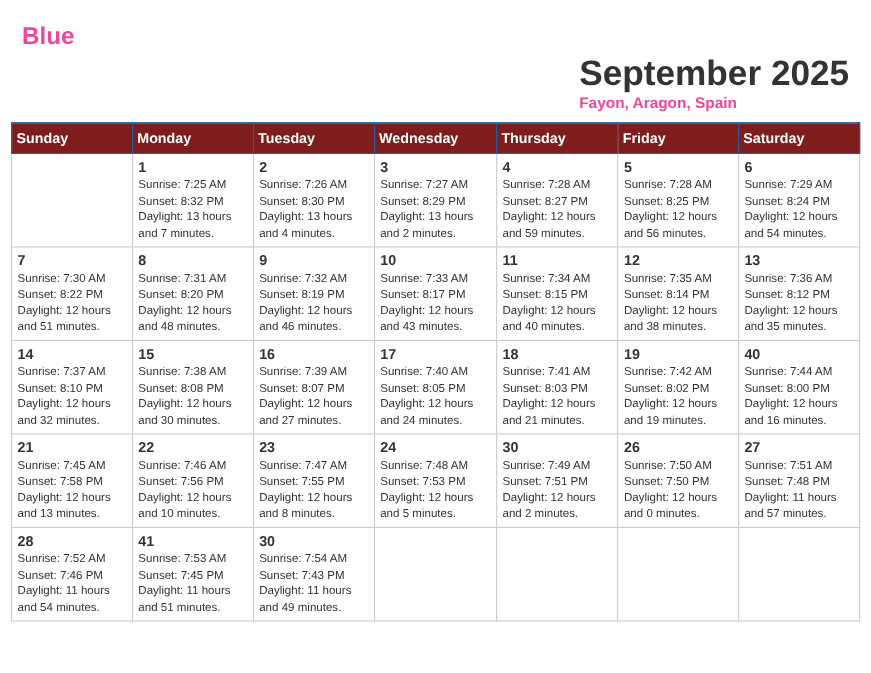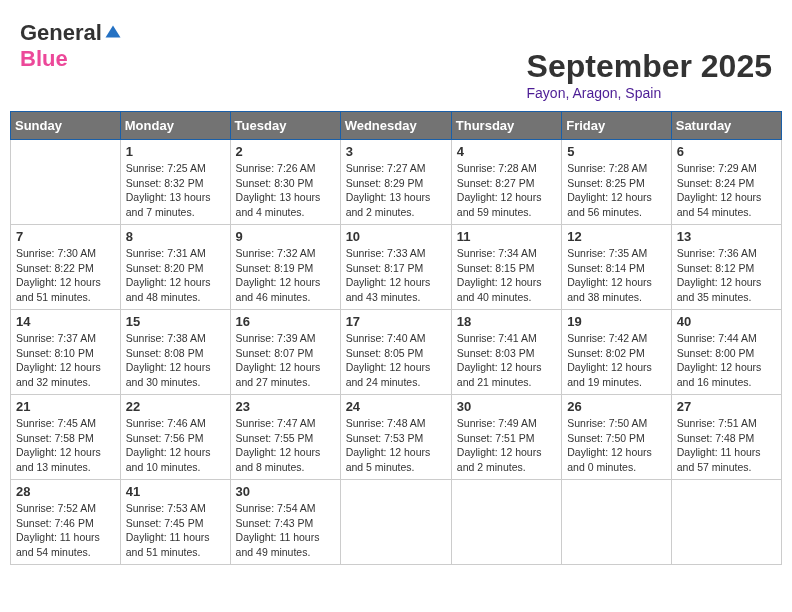--- a/index.html
+++ b/index.html
@@ -39,31 +39,31 @@
       text-align: left;
       margin-top: 28px;
     }
     .month-title h1 {
       font-size: 32px;
       font-weight: bold;
       color: #333;
     }
     .month-title h2 {
       font-size: 14px;
-      font-weight: normal;
-      color: #4c1d95;
+      font-weight: bold;
+      color: #ec4899;
     }
     .calendar {
       width: 100%;
       border-collapse: collapse;
       margin: 5px 0;
       font-size: 11px;
     }
     .calendar th {
-      background-color: #737373;
+      background-color: #7f1d1d;
       color: white;
       padding: 6px 4px;
       text-align: left;
       font-size: 13px;
       font-weight: bold;
       border: 1px solid #1a5fa8;
     }
     .calendar td {
       border: 1px solid #ccc;
       vertical-align: top;
@@ -92,26 +92,20 @@
     }
     .last-row td {
       height: 70px;
     }
   </style>
 </head>
 <body>
 
 <div class="header">
   <div class="logo">
-    <div class="logo-text">
-      <span class="logo-general">General</span>
-      <svg class="logo-icon" viewBox="0 0 24 24">
-        <polygon points="12,2 22,18 2,18" fill="#2471c3"></polygon>
-      </svg>
-    </div>
     <span class="logo-blue" style="font-size:22px;font-weight:bold;color:#ec4899;margin-left:0;">Blue</span>
   </div>
   <div class="month-title">
     <h1>September 2025</h1>
     <h2>Fayon, Aragon, Spain</h2>
   </div>
 </div>
 
 <table class="calendar">
   <thead>

